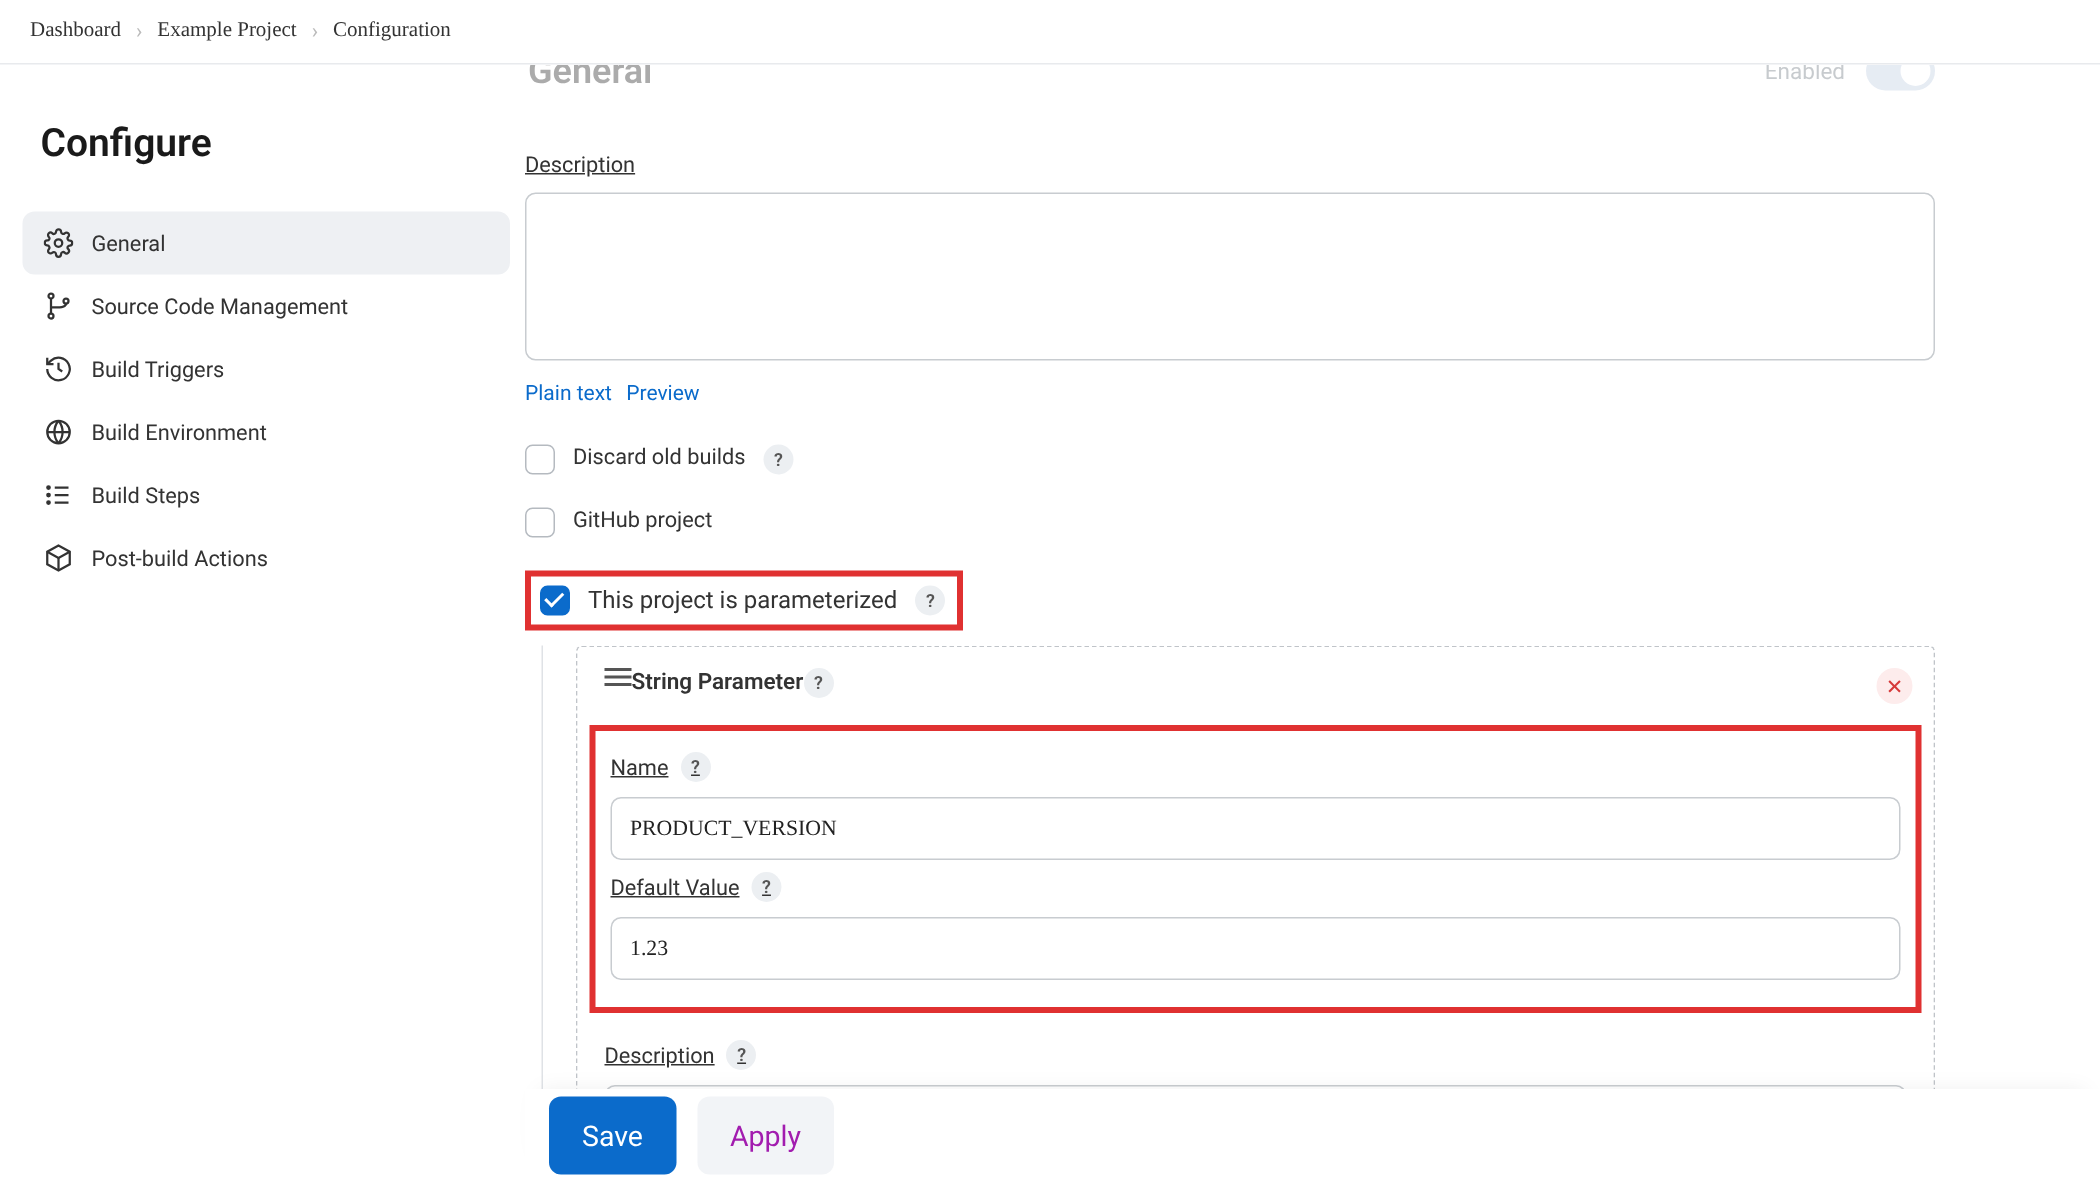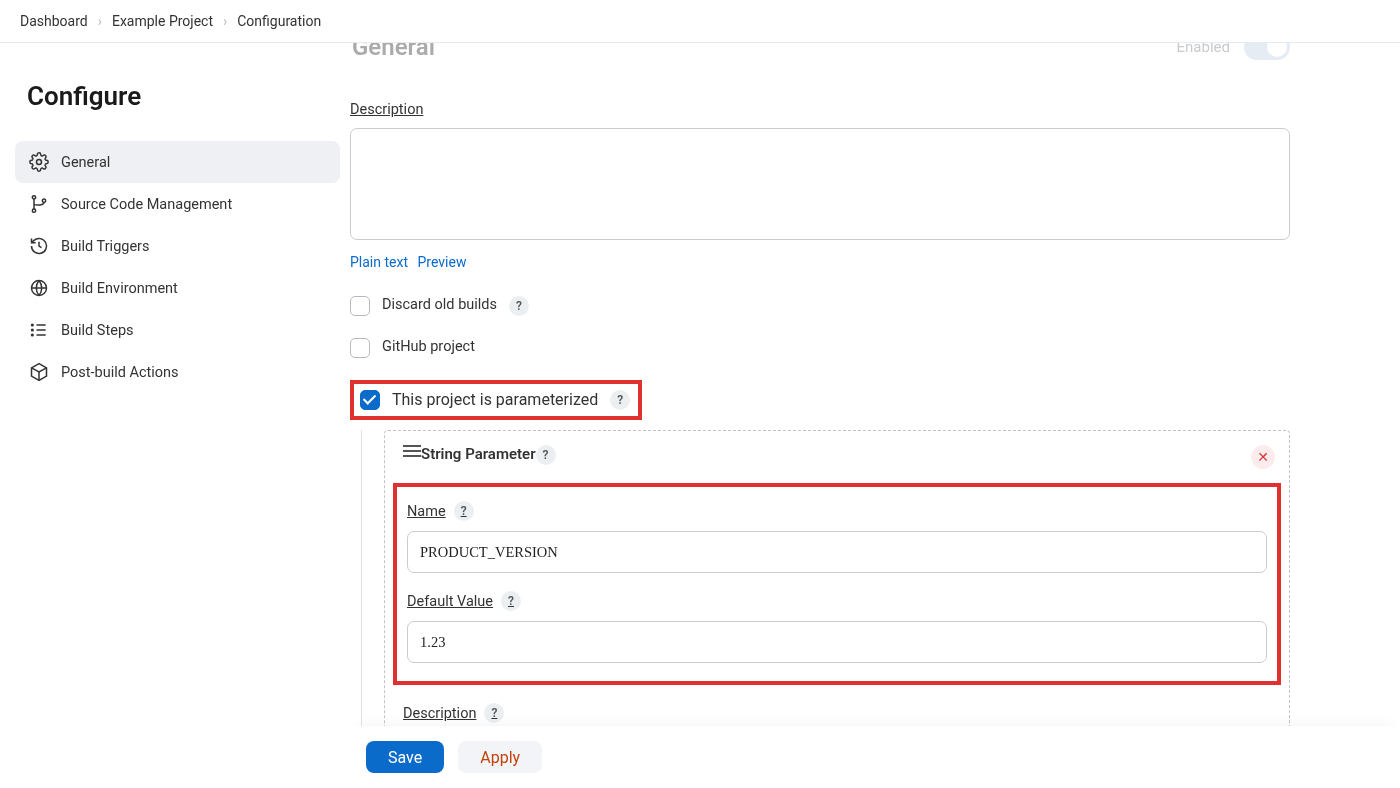--- a/index.html
+++ b/index.html
@@ -18,21 +18,21 @@
     }
     .breadcrumb-bar {
       padding: 13px 20px;
       border-bottom: 1px solid #e8eaed;
       display: flex;
       align-items: center;
       gap: 10px;
       font-size: 14px;
       color: #555;
     }
-    .breadcrumb-bar .crumb { color: #333; }
+    .breadcrumb-bar .crumb { color: #333; font-family: Liberation Serif, serif; }
     .breadcrumb-bar .chev {
       color: #bbb;
       font-size: 14px;
     }
     .main-wrap {
       display: flex;
       height: calc(100% - 47px);
     }
     .sidebar {
       width: 350px;
@@ -231,21 +231,21 @@
       justify-content: center;
       font-size: 14px;
       cursor: pointer;
     }
     .param-body {
       border: 4px solid #e03131;
       margin: 4px 8px 0 8px;
       padding: 14px 10px 18px 10px;
     }
     .param-body .field-label { margin-top: 0; }
-    .param-body .field-label.second { margin-top: 18px; }
+    .param-body .field-label.second { margin-top: 8px; }
     input[type=text] {
       width: 100%;
       height: 42px;
       border: 1px solid #c8ccd0;
       border-radius: 7px;
       padding: 0 12px;
       font-size: 14.5px;
       color:#222;
       font-family:Liberation Serif, serif;
     }
@@ -268,29 +268,29 @@
       bottom: 0;
       height: 62px;
       background: #fff;
       display: flex;
       align-items: center;
       gap: 14px;
       padding-left: 16px;
       box-shadow: 0 -8px 16px -10px rgba(0,0,0,0.08);
     }
     .btn {
-      height: 32px;
+      height: 52px;
       padding: 0 22px;
       border-radius: 8px;
       border: none;
-      font-size: 16px;
+      font-size: 19px;
       cursor: pointer;
     }
     .btn.primary { background: #0b6bcb; color: #fff; }
-    .btn.secondary { background: #f2f4f7; color: #c2410c; text-align: center; }
+    .btn.secondary { background: #f2f4f7; color: #a21caf; text-align: center; }
   </style>
 </head>
 <body>
 
 <div class="breadcrumb-bar">
   <span class="crumb">Dashboard</span>
   <span class="chev">›</span>
   <span class="crumb">Example Project</span>
   <span class="chev">›</span>
   <span class="crumb">Configuration</span>

